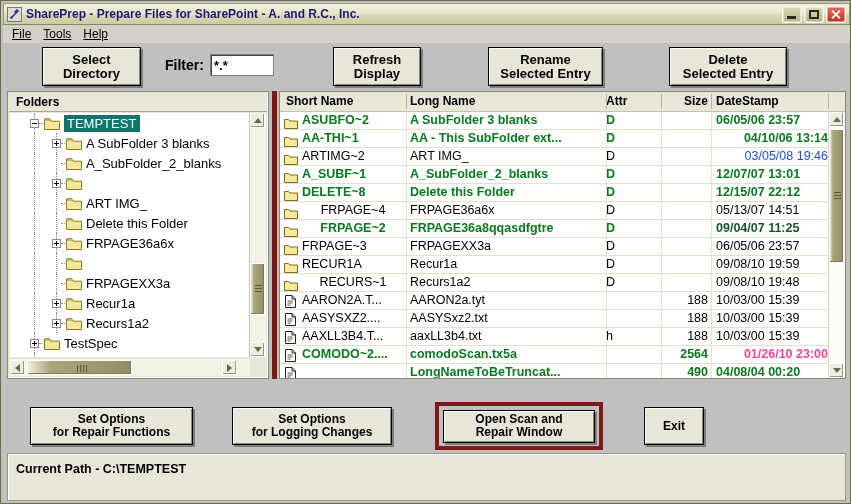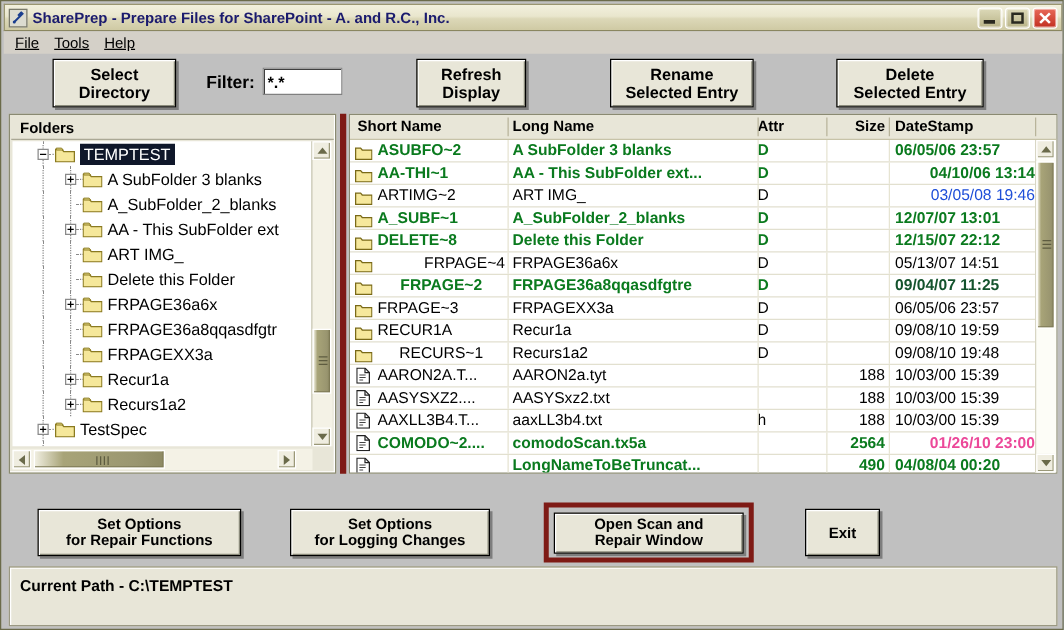--- a/index.html
+++ b/index.html
@@ -113,21 +113,21 @@
     border:1px solid #8a8a8a;box-sizing:border-box;
   }
   .texp:before{content:"";position:absolute;left:1px;top:3px;width:5px;height:1px;background:#000;}
   .texp.plus:after{content:"";position:absolute;left:3px;top:1px;width:1px;height:5px;background:#000;}
   .tdot{position:absolute;border-left:1px dotted #8a8a8a;}
   .tdash{position:absolute;border-top:1px dotted #8a8a8a;}
   .tfolder{
     position:relative;width:16px;height:13px;flex:0 0 auto;margin-right:4px;
   }
   .tlabel{font-size:13px;color:#000;line-height:15px;}
-  .tlabel.sel{background:#0f172a;color:#fff;padding:1px 4px 1px 3px;}
+  .tlabel.sel{background:#0f766e;color:#fff;padding:1px 4px 1px 3px;}
   .tree-vsb{
     position:absolute;right:2px;top:21px;width:17px;height:244px;background:#f4f2e6;
     border-left:1px solid #c8c6b4;box-sizing:border-box;
   }
   .tree-hsb{
     position:absolute;left:2px;bottom:2px;width:240px;height:17px;background:#f4f2e6;
   }
   .sb-btn{
     position:absolute;width:15px;height:15px;background:#efedE0;
     border:1px solid #fff;box-shadow:inset -1px -1px 0 #9a9878;
@@ -305,21 +305,20 @@
             <div class="tgut" style="width: 56px;">
               <div class="tdot" style="left: 24px; top: 0px; height: 20px;"></div>
               <div class="tdot" style="left: 46px; top: 0px; height: 20px;"></div>
               <div class="texp plus" style="left: 42px;"></div>
               <div class="tdash" style="left: 51px; top: 10px; width: 6px;"></div>
             </div>
             <span class="tfolder"><svg width="16" height="13" viewBox="0 0 16 13">
                 <path d="M0.5 2.5 L5.5 2.5 L7 4.2 L15.5 4.2 L15.5 12.5 L0.5 12.5 Z" fill="#f5e79a" stroke="#8a7a20" stroke-width="1"></path>
                 <path d="M1 1.5 L5.3 1.5 L6.5 3 L1 3 Z" fill="#efe08a" stroke="#8a7a20" stroke-width=".8"></path>
               </svg></span>
-            <span class="tlabel">AA - This SubFolder ext</span>
           </div>
           <div class="tnode">
             <div class="tgut" style="width: 56px;">
               <div class="tdot" style="left: 24px; top: 0px; height: 20px;"></div>
               <div class="tdot" style="left: 46px; top: 0px; height: 20px;"></div>
               <div class="tdash" style="left: 51px; top: 10px; width: 6px;"></div>
             </div>
             <span class="tfolder"><svg width="16" height="13" viewBox="0 0 16 13">
                 <path d="M0.5 2.5 L5.5 2.5 L7 4.2 L15.5 4.2 L15.5 12.5 L0.5 12.5 Z" fill="#f5e79a" stroke="#8a7a20" stroke-width="1"></path>
                 <path d="M1 1.5 L5.3 1.5 L6.5 3 L1 3 Z" fill="#efe08a" stroke="#8a7a20" stroke-width=".8"></path>
@@ -354,21 +353,20 @@
           <div class="tnode">
             <div class="tgut" style="width: 56px;">
               <div class="tdot" style="left: 24px; top: 0px; height: 20px;"></div>
               <div class="tdot" style="left: 46px; top: 0px; height: 20px;"></div>
               <div class="tdash" style="left: 51px; top: 10px; width: 6px;"></div>
             </div>
             <span class="tfolder"><svg width="16" height="13" viewBox="0 0 16 13">
                 <path d="M0.5 2.5 L5.5 2.5 L7 4.2 L15.5 4.2 L15.5 12.5 L0.5 12.5 Z" fill="#f5e79a" stroke="#8a7a20" stroke-width="1"></path>
                 <path d="M1 1.5 L5.3 1.5 L6.5 3 L1 3 Z" fill="#efe08a" stroke="#8a7a20" stroke-width=".8"></path>
               </svg></span>
-            <span class="tlabel">FRPAGE36a8qqasdfgtr</span>
           </div>
           <div class="tnode">
             <div class="tgut" style="width: 56px;">
               <div class="tdot" style="left: 24px; top: 0px; height: 20px;"></div>
               <div class="tdot" style="left: 46px; top: 0px; height: 20px;"></div>
               <div class="tdash" style="left: 51px; top: 10px; width: 6px;"></div>
             </div>
             <span class="tfolder"><svg width="16" height="13" viewBox="0 0 16 13">
                 <path d="M0.5 2.5 L5.5 2.5 L7 4.2 L15.5 4.2 L15.5 12.5 L0.5 12.5 Z" fill="#f5e79a" stroke="#8a7a20" stroke-width="1"></path>
                 <path d="M1 1.5 L5.3 1.5 L6.5 3 L1 3 Z" fill="#efe08a" stroke="#8a7a20" stroke-width=".8"></path>
@@ -540,21 +538,21 @@
             <div class="lcell" style="left: 436px; width: 112px; text-align: left; color: rgb(10, 122, 30); font-weight: bold;">12/15/07 22:12</div>
             <div class="vsep" style="left: 126px;"></div>
             <div class="vsep" style="left: 326px;"></div>
             <div class="vsep" style="left: 381px;"></div>
             <div class="vsep" style="left: 431px;"></div>
           </div>
           <div class="lrow">
             <span class="ico-folder"><svg width="14" height="11" viewBox="0 0 14 11">
                 <path d="M0.5 1.5 L4.5 1.5 L5.8 3 L13.5 3 L13.5 10.5 L0.5 10.5 Z" fill="#f6e89c" stroke="#7a6a18" stroke-width="1"></path>
               </svg></span>
-            <div class="lcell" style="left: 22px; width: 102px; text-align: right; color: rgb(0, 0, 0); font-weight: normal;">FRPAGE~4</div>
+            <div class="lcell" style="left: 22px; width: 102px; text-align: center; color: rgb(0, 0, 0); font-weight: normal;">FRPAGE~4</div>
             <div class="lcell" style="left: 130px; width: 190px; text-align: left; color: rgb(0, 0, 0); font-weight: normal;">FRPAGE36a6x</div>
             <div class="lcell" style="left: 326px; width: 44px; text-align: left; color: rgb(0, 0, 0); font-weight: normal;">D</div>
             <div class="lcell num" style="left: 372px; width: 56px; text-align: right; color: rgb(0, 0, 0); font-weight: normal;"></div>
             <div class="lcell" style="left: 436px; width: 112px; text-align: left; color: rgb(0, 0, 0); font-weight: normal;">05/13/07 14:51</div>
             <div class="vsep" style="left: 126px;"></div>
             <div class="vsep" style="left: 326px;"></div>
             <div class="vsep" style="left: 381px;"></div>
             <div class="vsep" style="left: 431px;"></div>
           </div>
           <div class="lrow">

